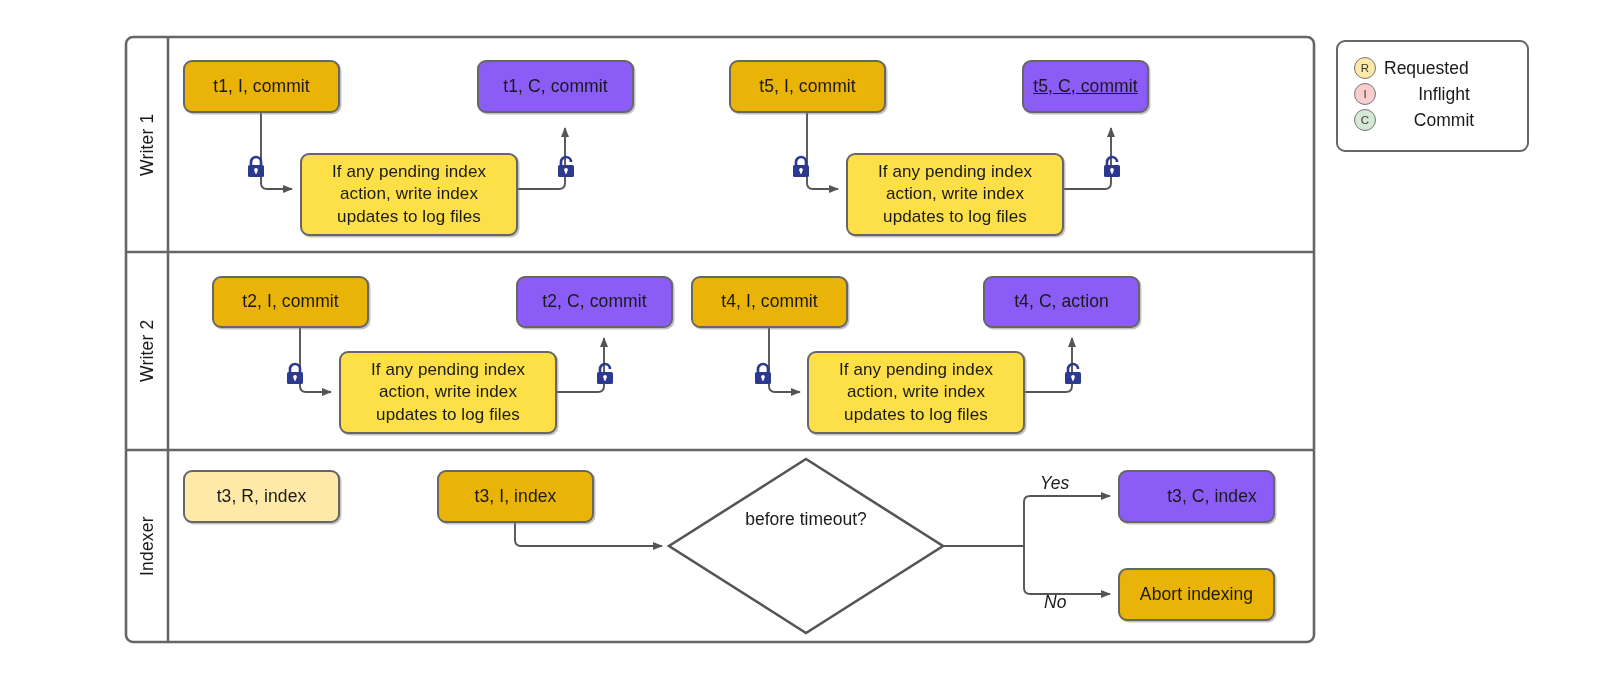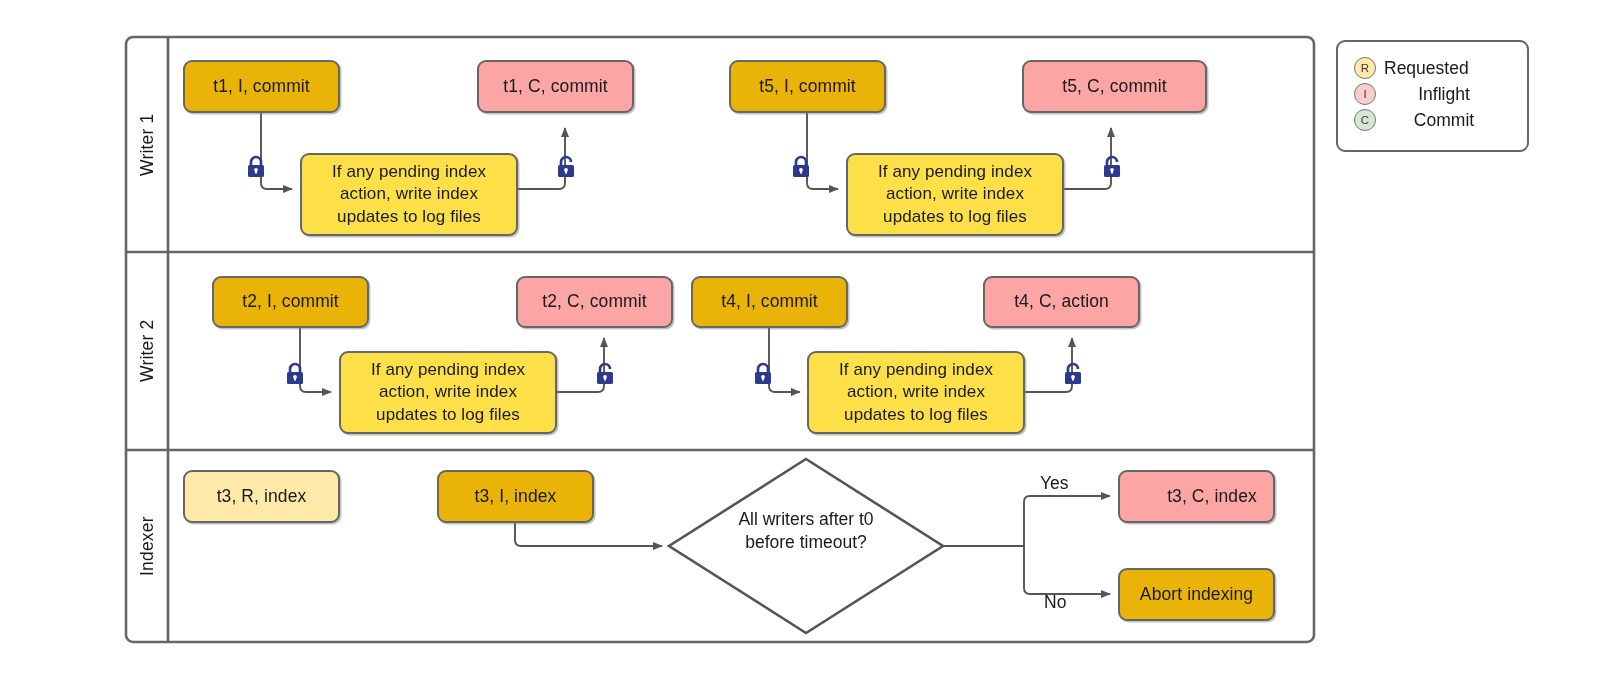--- a/index.html
+++ b/index.html
@@ -38,39 +38,40 @@
     justify-content: center;
     text-align: center;
     color: #1a1a1a;
     font-size: 17.5px;
     line-height: 1.32;
     letter-spacing: 0.1px;
     padding: 2px 6px;
     box-shadow: 1.5px 1.5px 0 rgba(120,120,120,0.45);
   }
   .node.inflight { background: #eab308; }
-  .node.commit   { background: #fca5a5; }
+  .node.commit   { background: #8b5cf6; }
   .node.requested{ background: #ffe9a8; }
   .node.process  { background: #fde047; font-size: 17px; }
   .lane-label {
     position: absolute;
     display: flex;
     align-items: center;
     justify-content: center;
     writing-mode: vertical-rl;
     transform: rotate(180deg);
     font-size: 17.5px;
     color: #1a1a1a;
     letter-spacing: 0.2px;
   }
   .edge-label {
     position: absolute;
     font-size: 17.5px;
     color: #1a1a1a;
     white-space: nowrap;
+    font-style: italic;
   }
   .legend-box {
     position: absolute;
     box-sizing: border-box;
     background: #ffffff;
     border: 2.4px solid #666666;
     border-radius: 9px;
   }
   .legend-row {
     position: absolute;
@@ -154,36 +155,35 @@
 
   <div class="lane-label" style="left:126px; top:37px; width:42px; height:215px;">Writer 1</div>
   <div class="lane-label" style="left:126px; top:252px; width:42px; height:198px;">Writer 2</div>
   <div class="lane-label" style="left:126px; top:450px; width:42px; height:192px;">Indexer</div>
 
   <div class="node inflight" style="left:183px; top:60px; width:157px; height:53px;">t1, I, commit</div>
   <div class="node commit" style="left:477px; top:60px; width:157px; height:53px;">t1, C, commit</div>
   <div class="node process" style="left:300px; top:153px; width:218px; height:83px;">If any pending index action, write index updates to log files</div>
 
   <div class="node inflight" style="left:729px; top:60px; width:157px; height:53px;">t5, I, commit</div>
-  <div class="node commit" style="left:1022px; top:60px; width:185px; height:53px;">t5, C, commit</div>
+  <div class="node commit" style="left:1022px; top:60px; width:127px; height:53px;text-decoration:underline;">t5, C, commit</div>
   <div class="node process" style="left:846px; top:153px; width:218px; height:83px;">If any pending index action, write index updates to log files</div>
 
   <div class="node inflight" style="left:212px; top:276px; width:157px; height:52px;">t2, I, commit</div>
   <div class="node commit" style="left:516px; top:276px; width:157px; height:52px;">t2, C, commit</div>
   <div class="node process" style="left:339px; top:351px; width:218px; height:83px;">If any pending index action, write index updates to log files</div>
 
   <div class="node inflight" style="left:691px; top:276px; width:157px; height:52px;">t4, I, commit</div>
   <div class="node commit" style="left:983px; top:276px; width:157px; height:52px;">t4, C, action</div>
   <div class="node process" style="left:807px; top:351px; width:218px; height:83px;">If any pending index action, write index updates to log files</div>
 
   <div class="node requested" style="left:183px; top:470px; width:157px; height:53px;">t3, R, index</div>
   <div class="node inflight" style="left:437px; top:470px; width:157px; height:53px;">t3, I, index</div>
 
   <div class="diamond-text" style="left:686px; top:508px; width:240px;">
-    <div>All writers after t0</div>
     <div>before timeout?</div>
   </div>
 
   <div class="edge-label" style="left:1040px; top:473px;">Yes</div>
   <div class="edge-label" style="left:1044px; top:592px;">No</div>
 
   <div class="node commit" style="left:1118px; top:470px; width:157px; height:53px;padding-left:37px;">t3, C, index</div>
   <div class="node inflight" style="left:1118px; top:568px; width:157px; height:53px;">Abort indexing</div>
 
   <svg class="lock" style="left:245px; top:155px;" viewBox="0 0 22 24">

